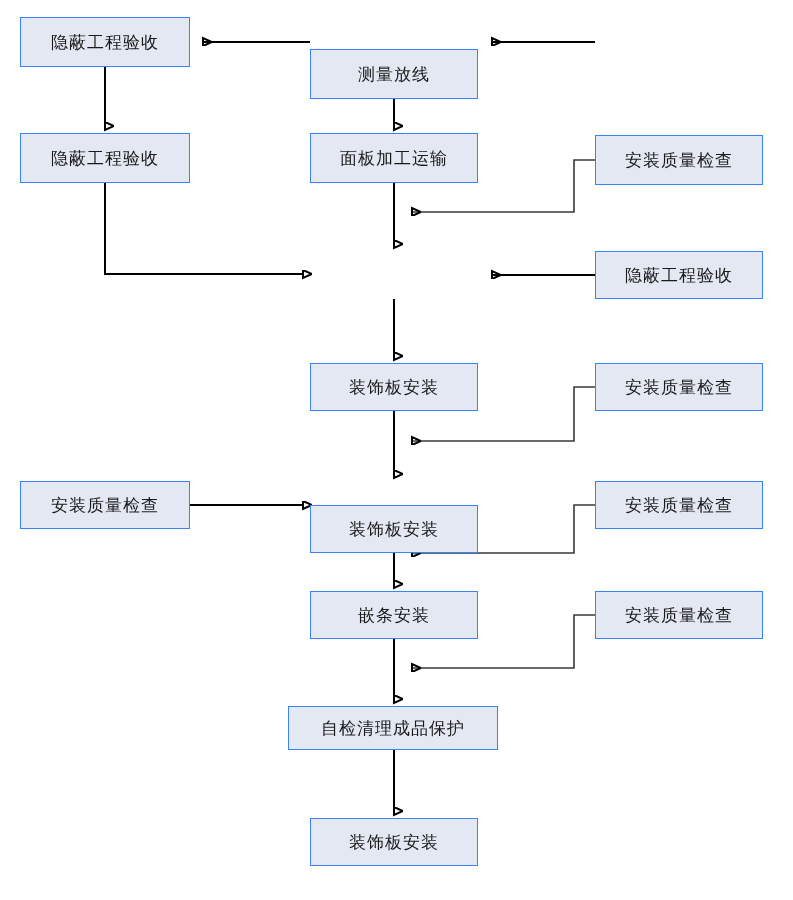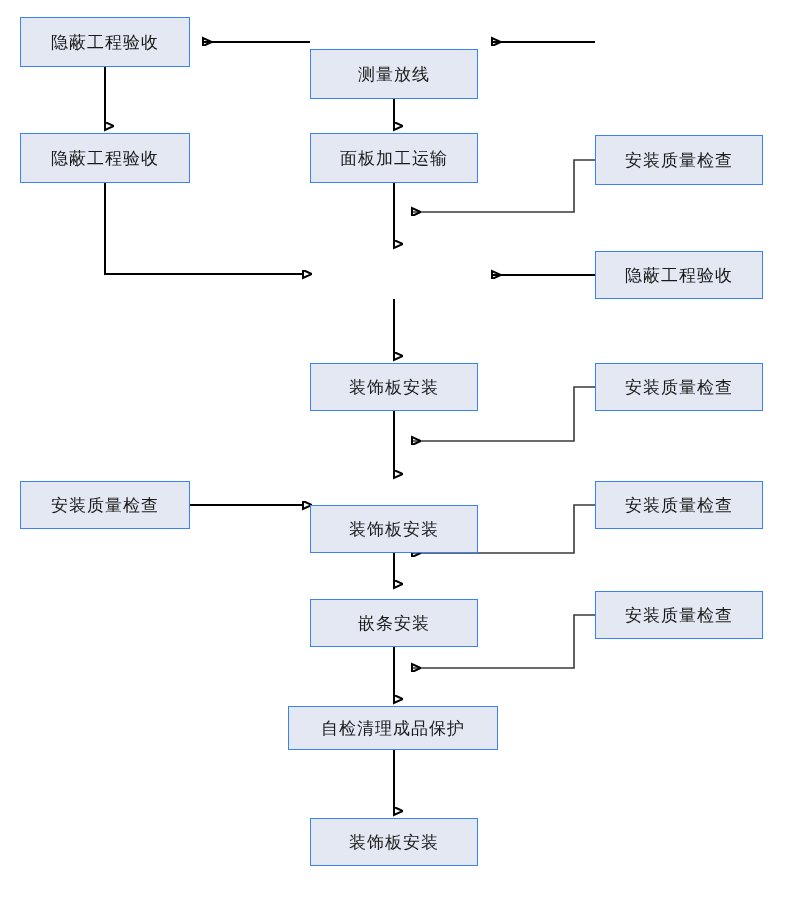--- a/index.html
+++ b/index.html
@@ -120,21 +120,21 @@
   <div class="node" style="left:310px;top:363px;width:168px;height:48px;">装饰板安装</div>
 
   <div class="node" style="left:595px;top:363px;width:168px;height:48px;">安装质量检查</div>
 
   <div class="node" style="left:20px;top:481px;width:170px;height:48px;">安装质量检查</div>
 
   <div class="node" style="left:310px;top:481px;width:168px;height:48px;margin-top:24px;">装饰板安装</div>
 
   <div class="node" style="left:595px;top:481px;width:168px;height:48px;">安装质量检查</div>
 
-  <div class="node" style="left:310px;top:591px;width:168px;height:48px;margin-top:8px;">嵌条安装</div>
+  <div class="node" style="left:310px;top:591px;width:168px;height:48px;">嵌条安装</div>
 
   <div class="node" style="left:595px;top:591px;width:168px;height:48px;">安装质量检查</div>
 
   <div class="node" style="left:288px;top:706px;width:210px;height:44px;">自检清理成品保护</div>
 
   <div class="node" style="left:310px;top:818px;width:168px;height:48px;">装饰板安装</div>
 
 </div>
 
 </body></html>

